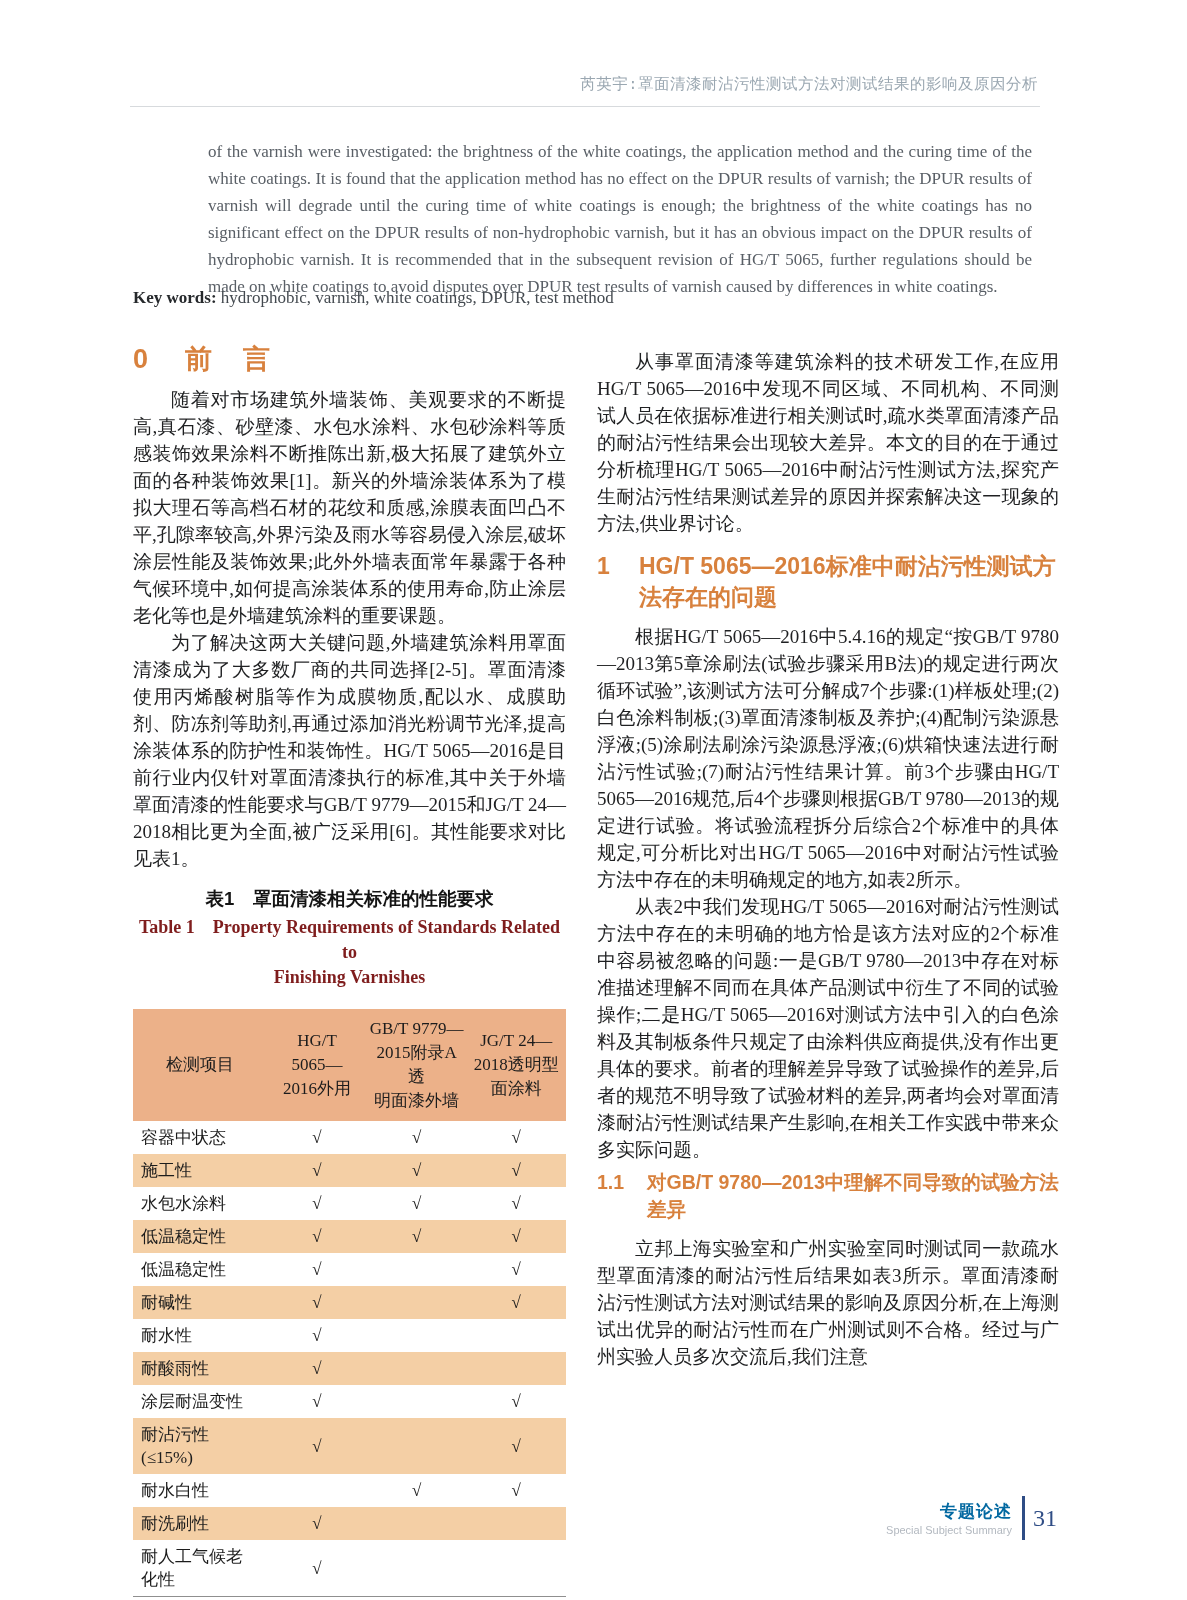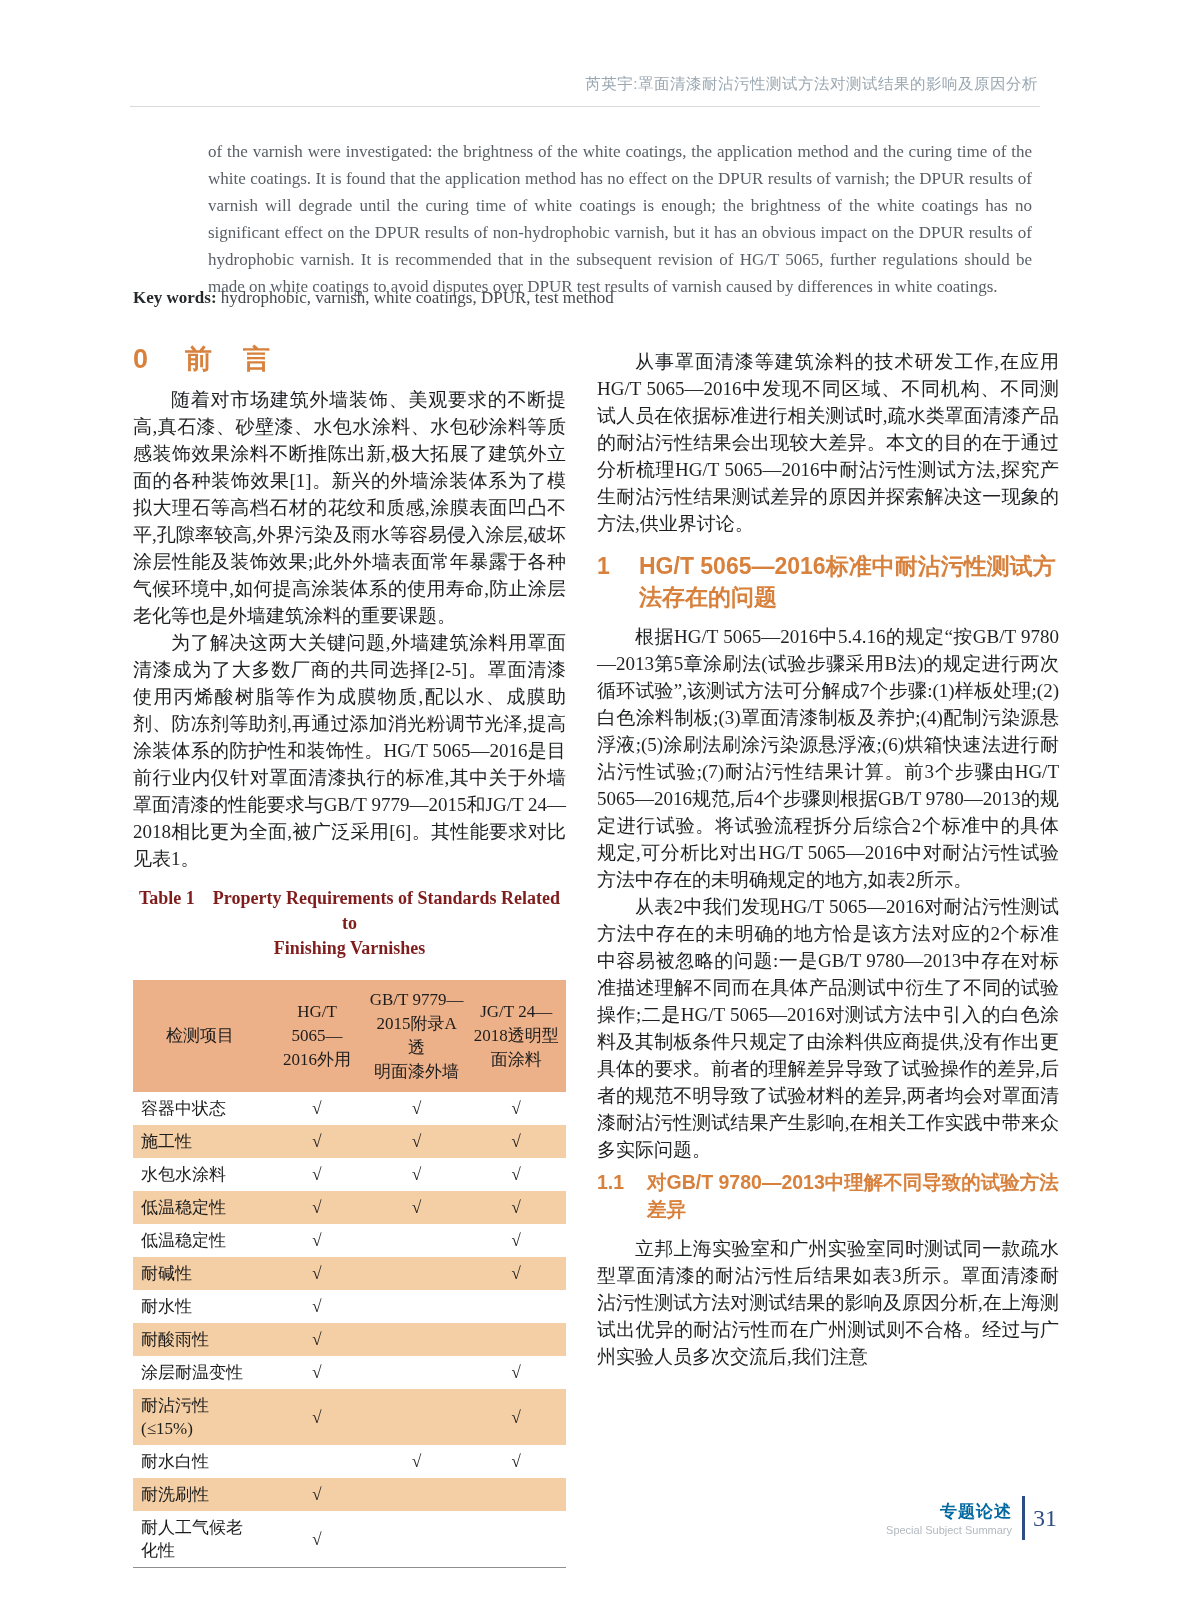--- a/index.html
+++ b/index.html
@@ -9,21 +9,21 @@
     margin:0 auto;
     background:#ffffff;
     font-family:"Liberation Serif","DejaVu Serif",serif;
     color:#1f2022;
     overflow:hidden;
   }
   
   .running-head{
     position:absolute;top:74px;left:133px;width:905px;
     text-align:right;
-    font-family:Liberation Sans, sans-serif;
+    font-family:Liberation Mono, monospace;
     font-size:15.5px;color:#9aa7b1;letter-spacing:.5px;
   }
   .head-rule{
     position:absolute;top:106px;left:130px;width:910px;height:1px;
     background:#d7dadd;
   }
   
   .abstract{
     position:absolute;top:138px;left:208px;width:824px;
     font-size:17px;line-height:27px;color:#595f66;
@@ -119,20 +119,21 @@
 
     <div class="sec-heading sec0">
       <span class="sec-num">0</span>
       <span class="sec-title">前　言</span>
     </div>
 
     <p class="body">随着对市场建筑外墙装饰、美观要求的不断提高,真石漆、砂壁漆、水包水涂料、水包砂涂料等质感装饰效果涂料不断推陈出新,极大拓展了建筑外立面的各种装饰效果[1]。新兴的外墙涂装体系为了模拟大理石等高档石材的花纹和质感,涂膜表面凹凸不平,孔隙率较高,外界污染及雨水等容易侵入涂层,破坏涂层性能及装饰效果;此外外墙表面常年暴露于各种气候环境中,如何提高涂装体系的使用寿命,防止涂层老化等也是外墙建筑涂料的重要课题。</p>
     <p class="body">为了解决这两大关键问题,外墙建筑涂料用罩面清漆成为了大多数厂商的共同选择[2-5]。罩面清漆使用丙烯酸树脂等作为成膜物质,配以水、成膜助剂、防冻剂等助剂,再通过添加消光粉调节光泽,提高涂装体系的防护性和装饰性。HG/T 5065—2016是目前行业内仅针对罩面清漆执行的标准,其中关于外墙罩面清漆的性能要求与GB/T 9779—2015和JG/T 24—2018相比更为全面,被广泛采用[6]。其性能要求对比见表1。</p>
 
     <div class="table-block">
+      <div class="t1-title-cn">表1　罩面清漆相关标准的性能要求</div>
       <div class="t1-title-en">
         <div>Table 1　Property Requirements of Standards Related to</div>
         <div>Finishing Varnishes</div>
       </div>
 
       <table class="t1">
         <colgroup>
             <col class="c-item">
             <col class="c-std">
             <col class="c-std">

